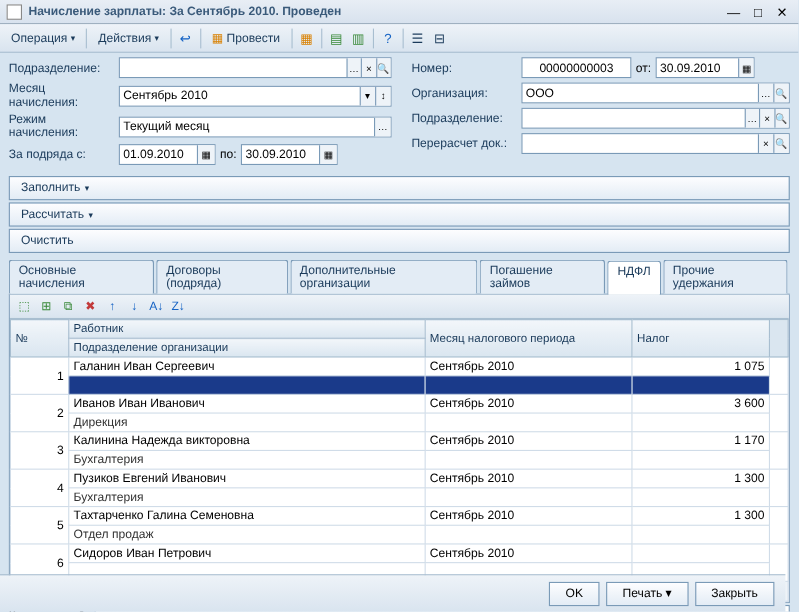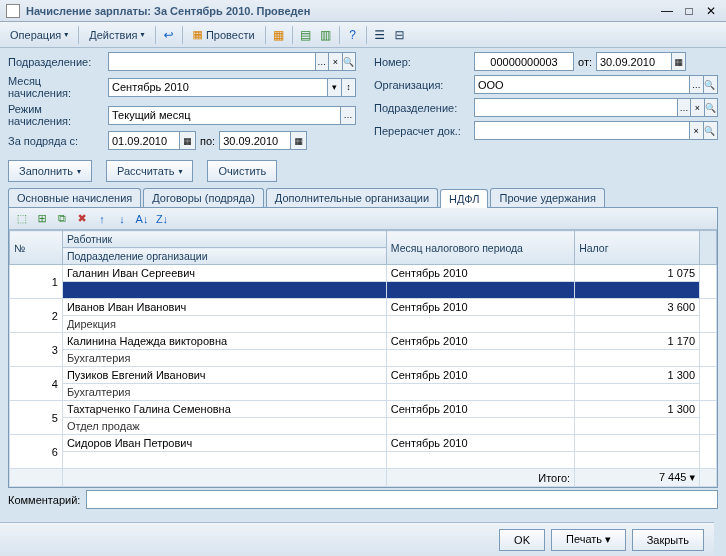--- a/index.html
+++ b/index.html
@@ -40,21 +40,21 @@
   .tb-btn.dd::after { content:"▾"; font-size:8px; margin-left:3px; }
   .tb-sep { width:1px; height:18px; background:#a8bed0; margin:0 2px;}
   .tb-ico { width:18px; height:18px; display:flex; align-items:center; justify-content:center; font-size:12px;}
   .content { padding: 4px 8px; }
   .fld {
     height:19px; border:1px solid #7a9ab7; background:#fff;
     display:flex; align-items:center; font-size:11px;
   }
   .fld input { border:0; outline:0; font:inherit; width:100%; padding:0 3px; background:transparent;}
   .fld .mini { width:16px; height:17px; border-left:1px solid #7a9ab7; display:flex; align-items:center; justify-content:center; font-size:9px; background:#eef3f8; cursor:default;}
-  .btnrow { display:flex; gap:14px; margin:6px 0;}
+  .btnrow { display:flex; gap:2px; margin:6px 0;flex-direction:column;}
   .btn {
     height:22px; padding:0 10px; border:1px solid #7a9ab7;
     background:linear-gradient(#fdfdff,#e3ecf5);
     display:flex; align-items:center; font-size:11px; color:#1a3a5a;
   }
   .btn.dd::after { content:"▾"; font-size:8px; margin-left:4px;}
   .tabs { display:flex; border-bottom:1px solid #7a9ab7; margin-top:4px;}
   .tab {
     padding:3px 8px; border:1px solid #7a9ab7; border-bottom:0;
     background: #e3ecf5; margin-right:2px; font-size:11px; color:#1a3a5a;
@@ -211,20 +211,21 @@
   <div class="btnrow">
     <div class="btn dd">Заполнить</div>
     <div class="btn dd">Рассчитать</div>
     <div class="btn">Очистить</div>
   </div>
 
   <div class="tabs">
     <div class="tab">Основные начисления</div>
     <div class="tab">Договоры (подряда)</div>
     <div class="tab">Дополнительные организации</div>
+    <div class="tab">Погашение займов</div>
     <div class="tab active">НДФЛ</div>
     <div class="tab">Прочие удержания</div>
   </div>
 
   <div class="grid-panel">
     <div class="grid-toolbar">
       <div class="g-ico" style="color:#3a8a3a;">⬚</div>
       <div class="g-ico" style="color:#3a8a3a;">⊞</div>
       <div class="g-ico" style="color:#3a8a3a;">⧉</div>
       <div class="g-ico" style="color:#c23a3a;">✖</div>

